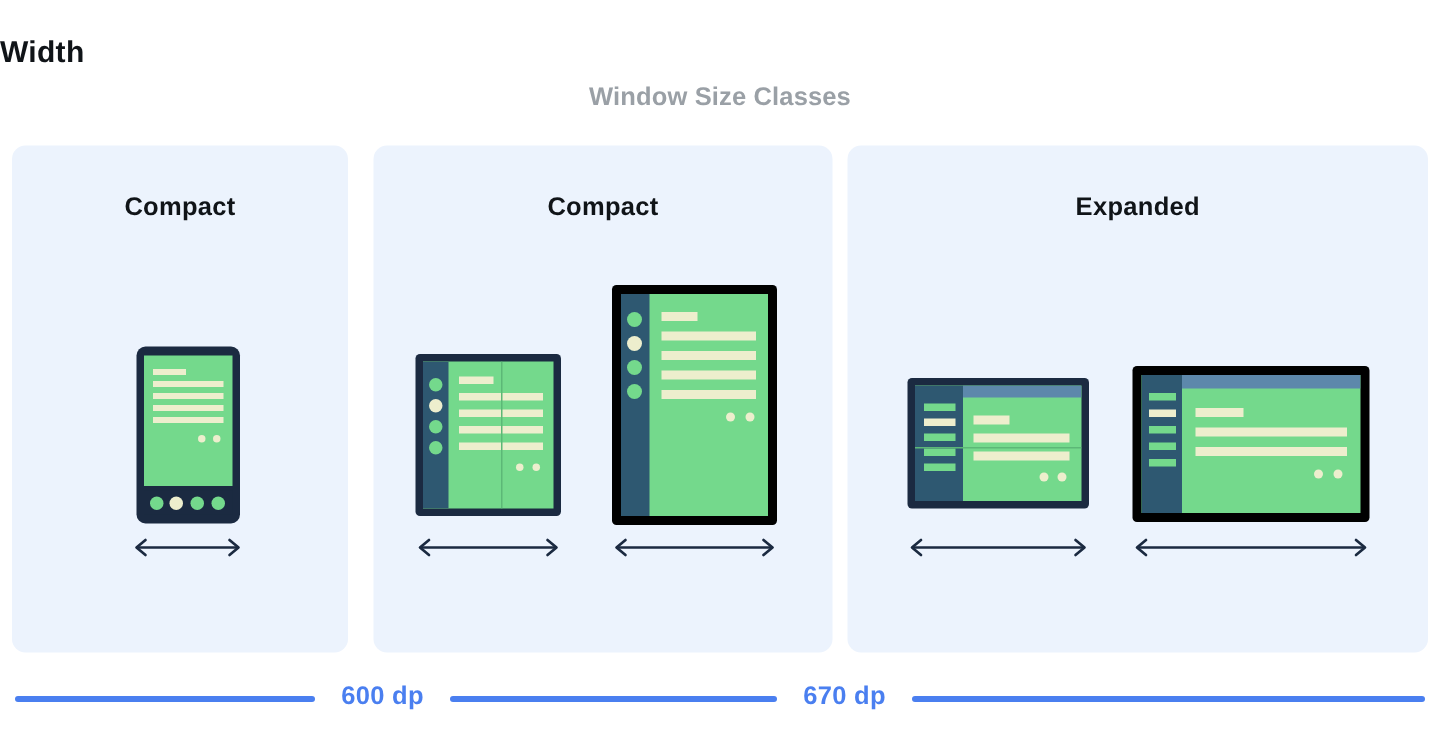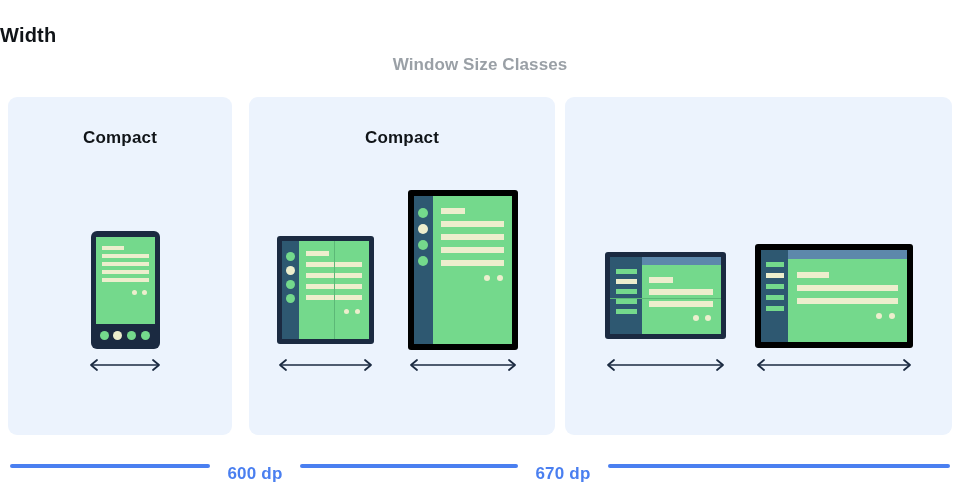--- a/index.html
+++ b/index.html
@@ -46,21 +46,21 @@
   .foldline{position:absolute;background:#5cb877;}
 
   
   .arrow{position:absolute;height:14px;}
   .arrow svg{display:block;}
 
   
   .ruler-line{position:absolute;height:4px;background:#4a7ff0;border-radius:2px;}
   .ruler-label{
     position:absolute;font-size:17px;font-weight:bold;color:#4a7ff0;
-    letter-spacing:.2px;text-align:center;margin-top:10px;
+    letter-spacing:.2px;text-align:center;
   }
 </style>
 </head>
 <body>
 
 <div class="stage">
 
   <div class="title">Width</div>
   <div class="subtitle">Window Size Classes</div>
 
@@ -145,20 +145,21 @@
     <div class="arrow" style="left:158px;top:261px;width:112px;">
       <svg width="112" height="14" viewBox="0 0 112 14">
         <line x1="5" y1="7" x2="107" y2="7" stroke="#1b2a41" stroke-width="1.6"></line>
         <polyline points="10,2 4,7 10,12" fill="none" stroke="#1b2a41" stroke-width="1.8" stroke-linecap="round" stroke-linejoin="round"></polyline>
         <polyline points="102,2 108,7 102,12" fill="none" stroke="#1b2a41" stroke-width="1.8" stroke-linecap="round" stroke-linejoin="round"></polyline>
       </svg>
     </div>
   </div>
 
   <div class="panel panel-expanded">
+    <div class="panel-label">Expanded</div>
 
     <div class="device" style="left:40px;top:155px;width:121px;height:87px;background:#1b2a41;border-radius:3px;">
       <div class="screen" style="left:5px;top:5px;width:111px;height:77px;">
         <div class="topbar" style="left:32px;top:0;width:79px;height:8px;"></div>
         <div class="sidebar" style="left:0;top:0;width:32px;height:77px;">
           <div class="bar" style="left:6px;top:12px;width:21px;height:5px;background:#74d98c;"></div>
           <div class="bar" style="left:6px;top:22px;width:21px;height:5px;background:#edeecd;"></div>
           <div class="bar" style="left:6px;top:32px;width:21px;height:5px;background:#74d98c;"></div>
           <div class="bar" style="left:6px;top:42px;width:21px;height:5px;background:#74d98c;"></div>
           <div class="bar" style="left:6px;top:52px;width:21px;height:5px;background:#74d98c;"></div>

